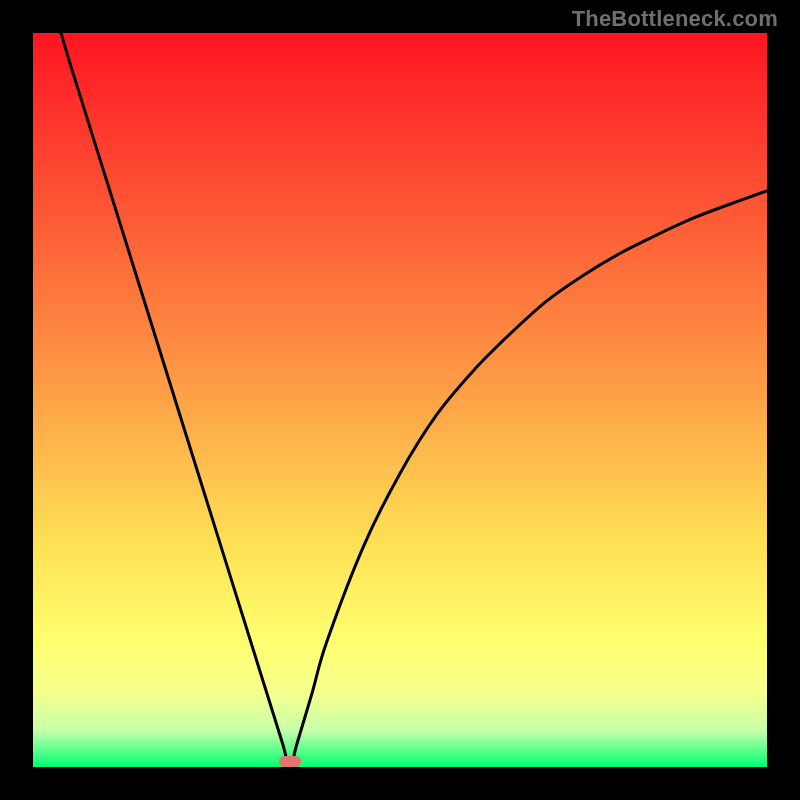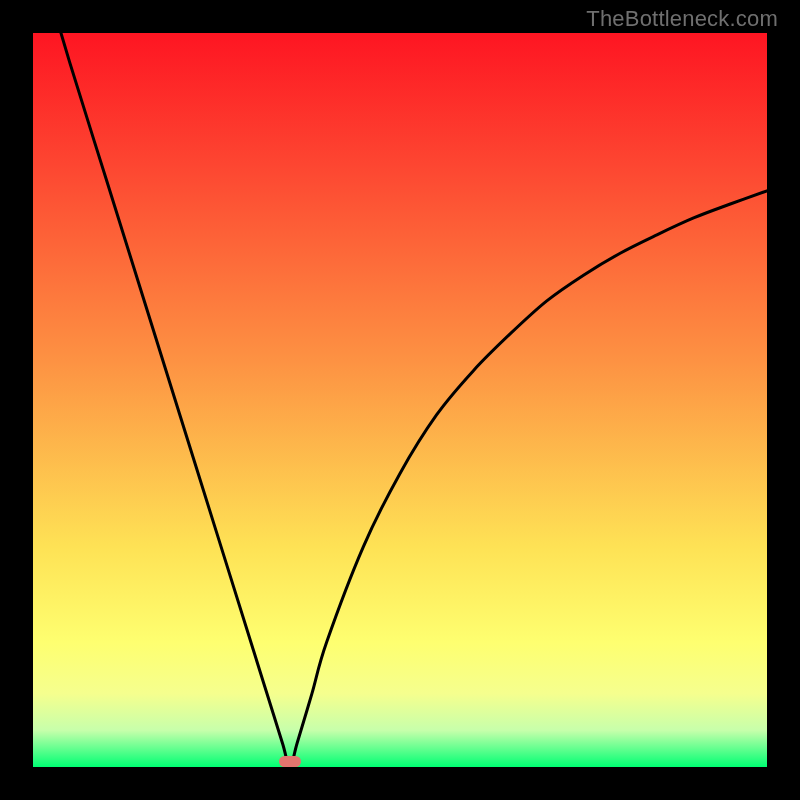--- a/index.html
+++ b/index.html
@@ -22,21 +22,21 @@
   .gradient {
     position: absolute;
     inset: 0;
   }
   .watermark {
     position: absolute;
     top: 6px;
     right: 22px;
     color: #6f6f6f;
     font-size: 22px;
-    font-weight: 400;
+    font-weight: 700;
     letter-spacing: 0.2px;
   }
   svg.curve {
     position: absolute;
     inset: 0;
     width: 100%;
     height: 100%;
   }
   .marker {
     position: absolute;

